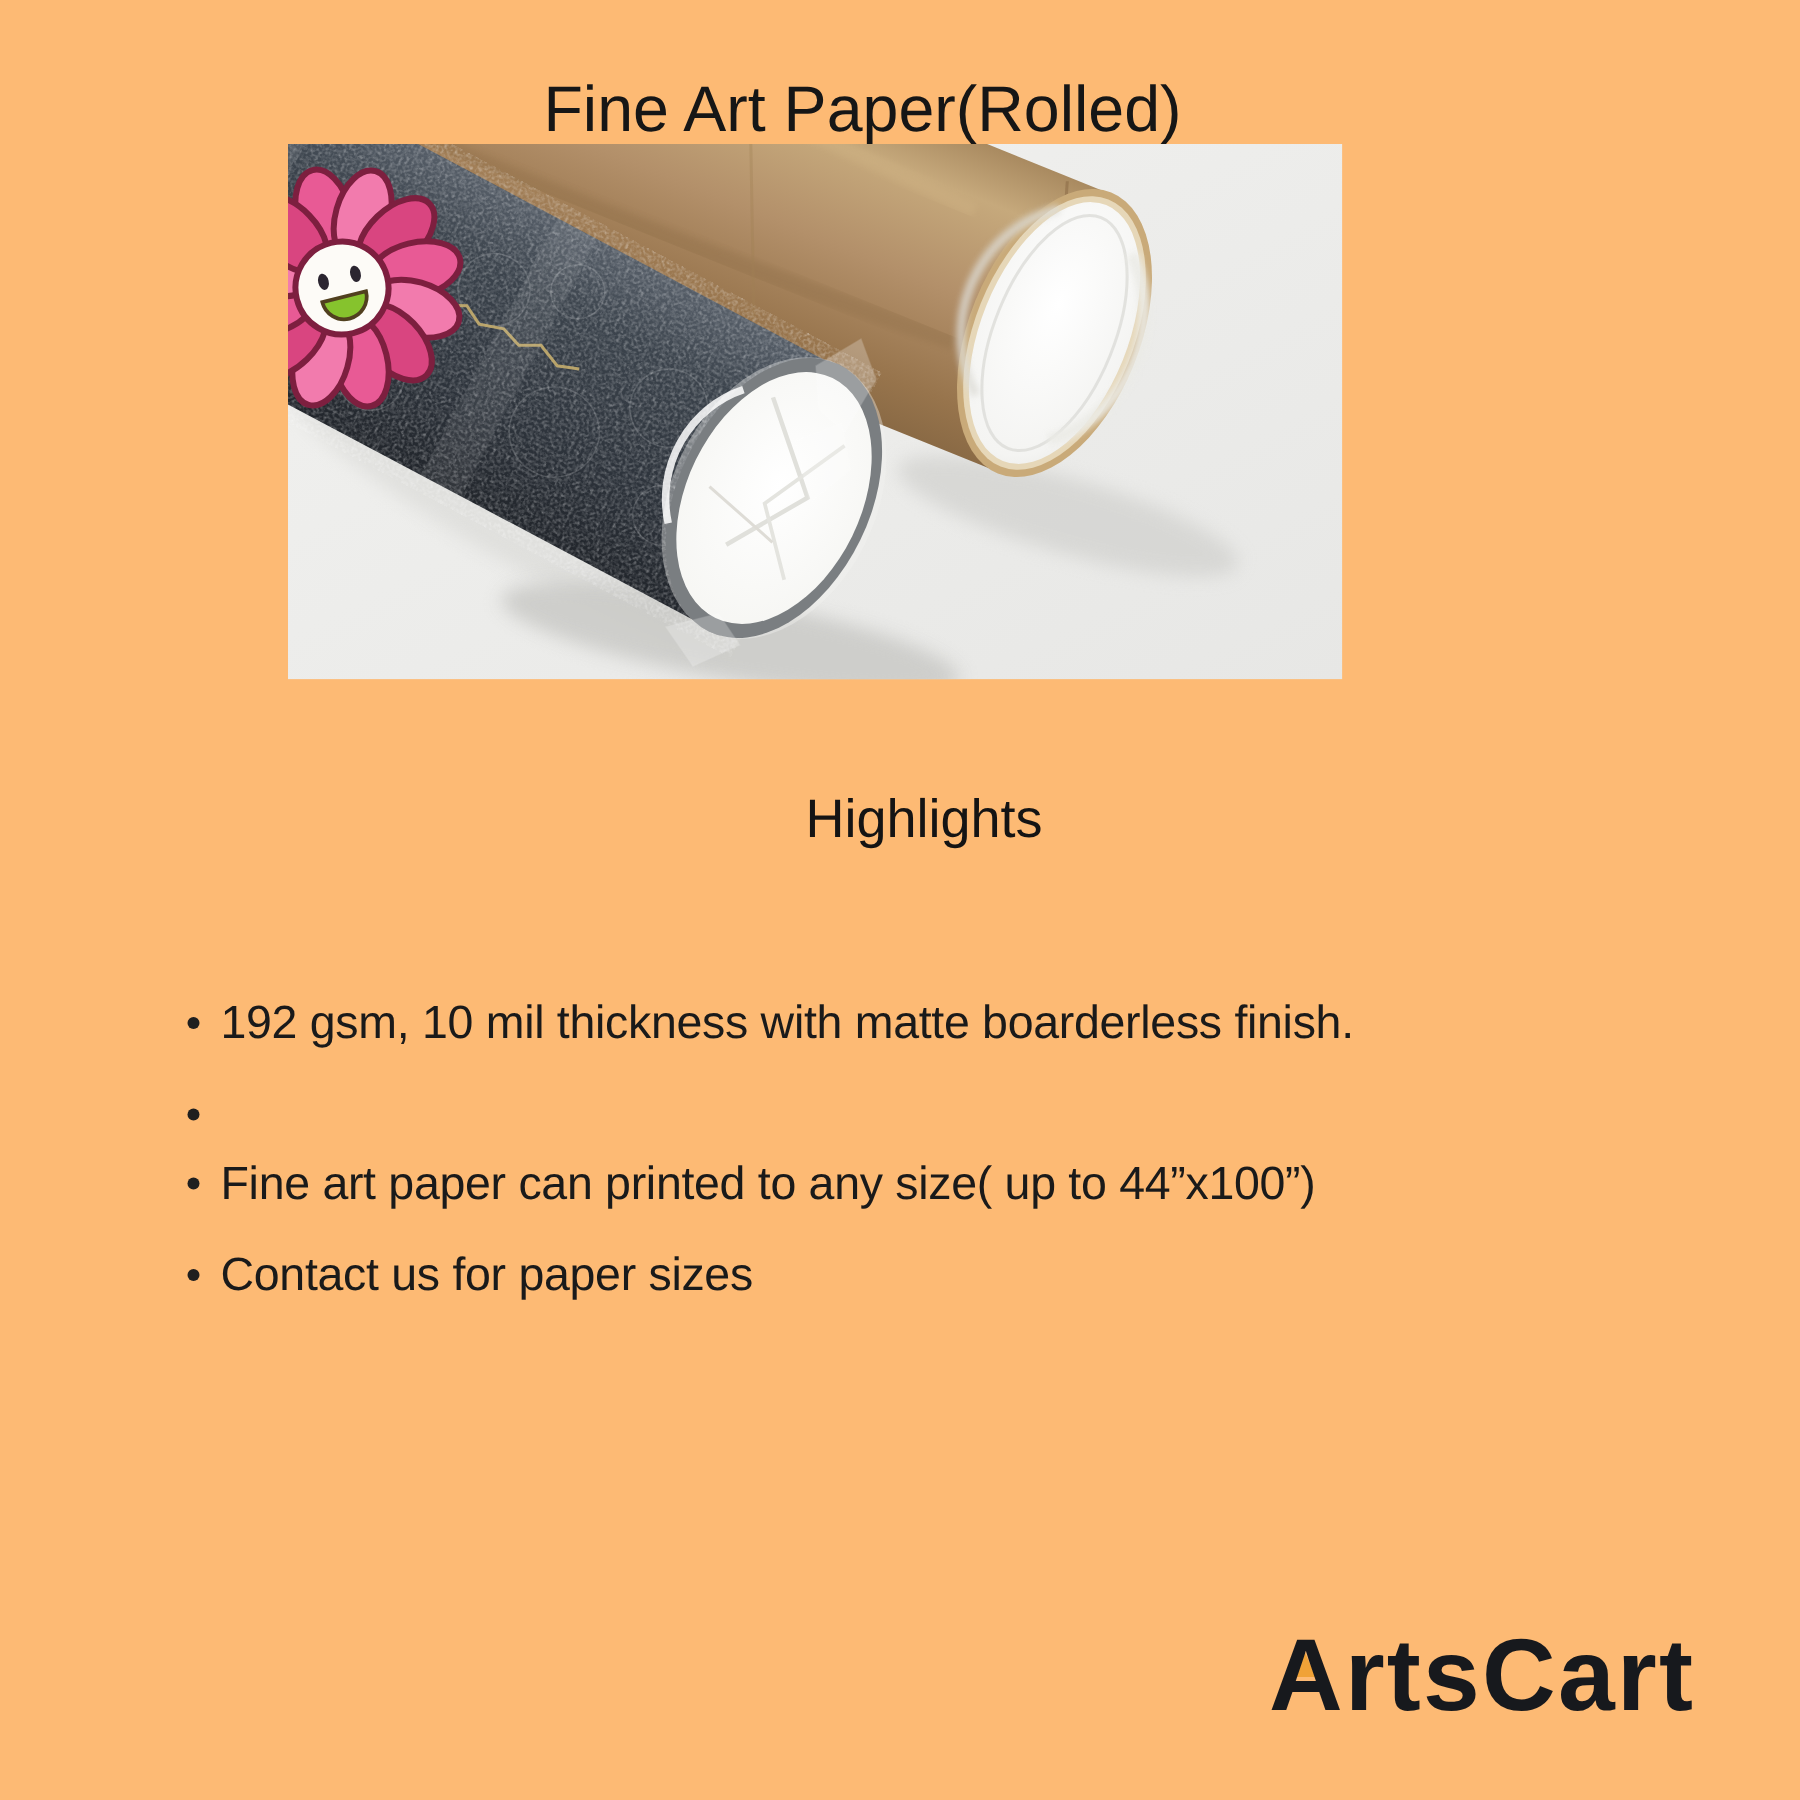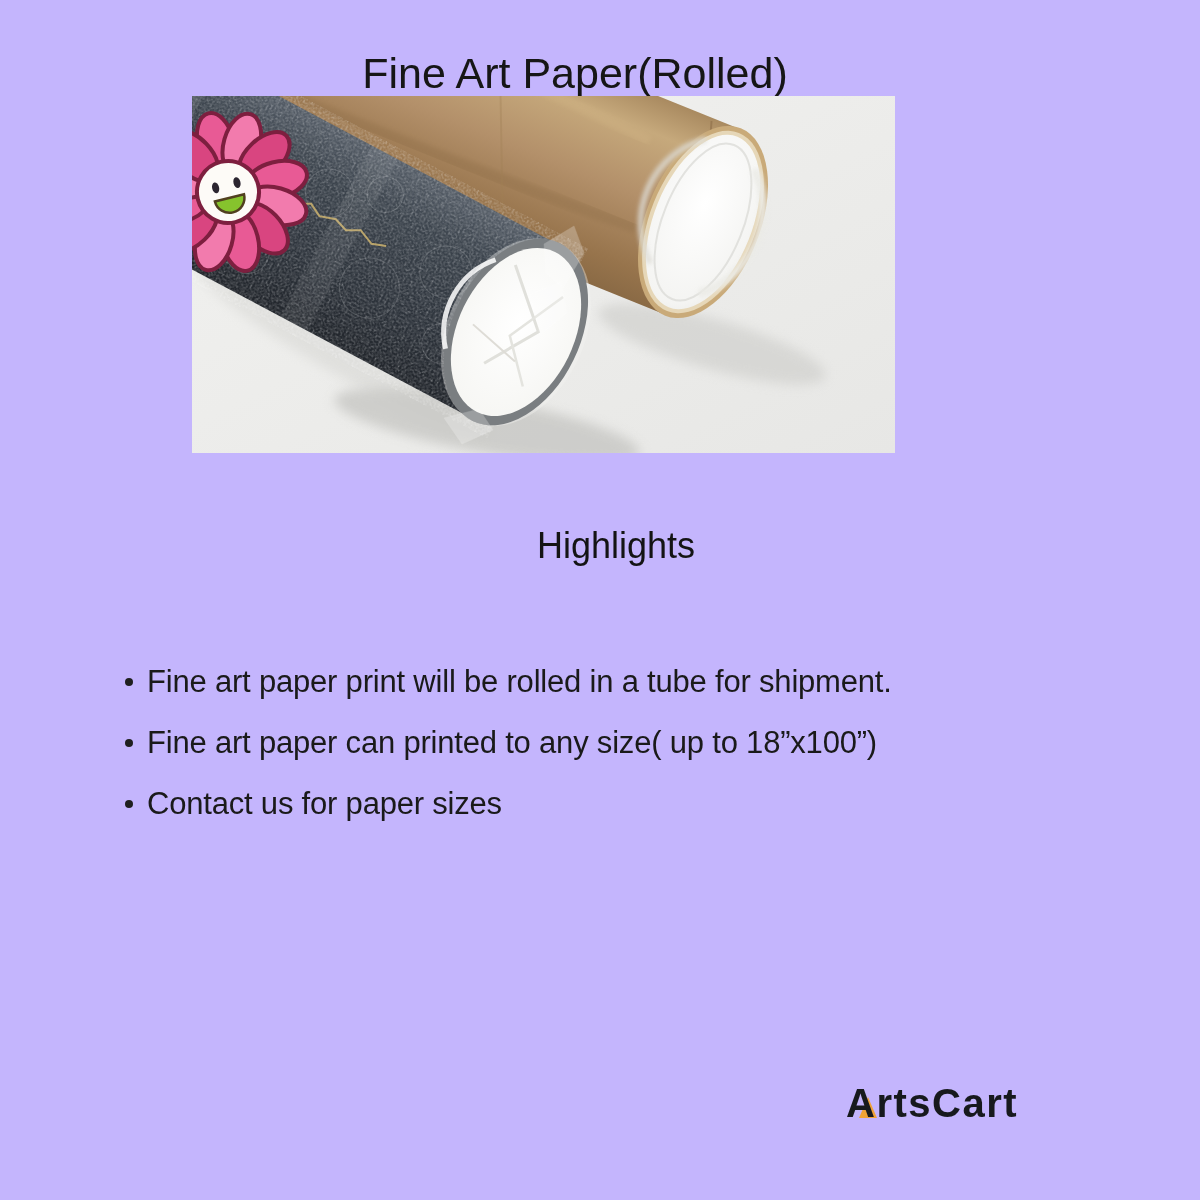--- a/index.html
+++ b/index.html
@@ -1,17 +1,17 @@
 <!DOCTYPE html>
 <html><head>
 <meta charset="utf-8">
 <style>
   html,body{margin:0;padding:0;}
   body{background:#ffffff;font-family:"Liberation Sans","DejaVu Sans",sans-serif;}
-  .page{position:relative;width:1200px;height:1200px;background:#c4b5fd;overflow:hidden;}
+  .page{position:relative;width:1200px;height:1200px;background:#fdba74;overflow:hidden;}
 
   .page-title{
     position:absolute;top:23px;left:0;width:1150px;
     text-align:center;font-size:43px;line-height:1;color:#161616;
     font-weight:400;letter-spacing:0;
   }
 
   .photo{
     position:absolute;left:192px;top:96px;width:703px;height:357px;
     margin:0;overflow:hidden;
@@ -36,21 +36,21 @@
     flex:0 0 auto;width:8px;height:8px;border-radius:50%;
     background:#1f1f1f;margin:15px 14px 0 0;
   }
   .highlight-text{
     font-size:31px;line-height:38px;color:#1a1a1a;
     white-space:pre-line;letter-spacing:-0.2px;
   }
 
   .brand-logo{
     position:absolute;left:846px;top:1083px;
-    font-size:40px;line-height:1;font-weight:700;color:#17191d;
+    font-size:68px;line-height:1;font-weight:700;color:#17191d;
     letter-spacing:1.5px;white-space:nowrap;
   }
   .logo-a{position:relative;display:inline-block;}
   .logo-a .a-char{position:relative;z-index:1;}
   .logo-a-triangle{
     position:absolute;left:13px;top:14px;z-index:0;
     width:0;height:0;
     border-left:9px solid transparent;
     border-right:9px solid transparent;
     border-bottom:21px solid #F0A237;
@@ -212,25 +212,28 @@
         <path d="M252,322 l35,-9 14,21 -31,14 z" opacity="0.25" stroke-opacity="0.5"></path>
       </g>
     </svg>
   </figure>
 
   <h2 class="section-heading">Highlights</h2>
 
   <ul class="highlights">
       <li>
         <span class="bullet-dot"></span>
-        <span class="highlight-text">Fine art paper print will be rolled in a tube for shipment.</span>
-      </li>
-      <li>
-        <span class="bullet-dot"></span>
-        <span class="highlight-text">Fine art paper can printed to any size( up to 18”x100”)</span>
+        <span class="highlight-text">192 gsm, 10 mil thickness with matte boarderless finish.</span>
+      </li>
+      <li>
+        <span class="bullet-dot"></span>
+      </li>
+      <li>
+        <span class="bullet-dot"></span>
+        <span class="highlight-text">Fine art paper can printed to any size( up to 44”x100”)</span>
       </li>
       <li>
         <span class="bullet-dot"></span>
         <span class="highlight-text">Contact us for paper sizes</span>
       </li>
     </ul>
 
   <div class="brand-logo" style="color: rgb(23, 25, 29);">
     <span class="logo-a"><span class="logo-a-triangle" style="border-bottom-color: rgb(240, 162, 55);"></span><span class="a-char">A</span></span><span>rtsCart</span>
   </div>

